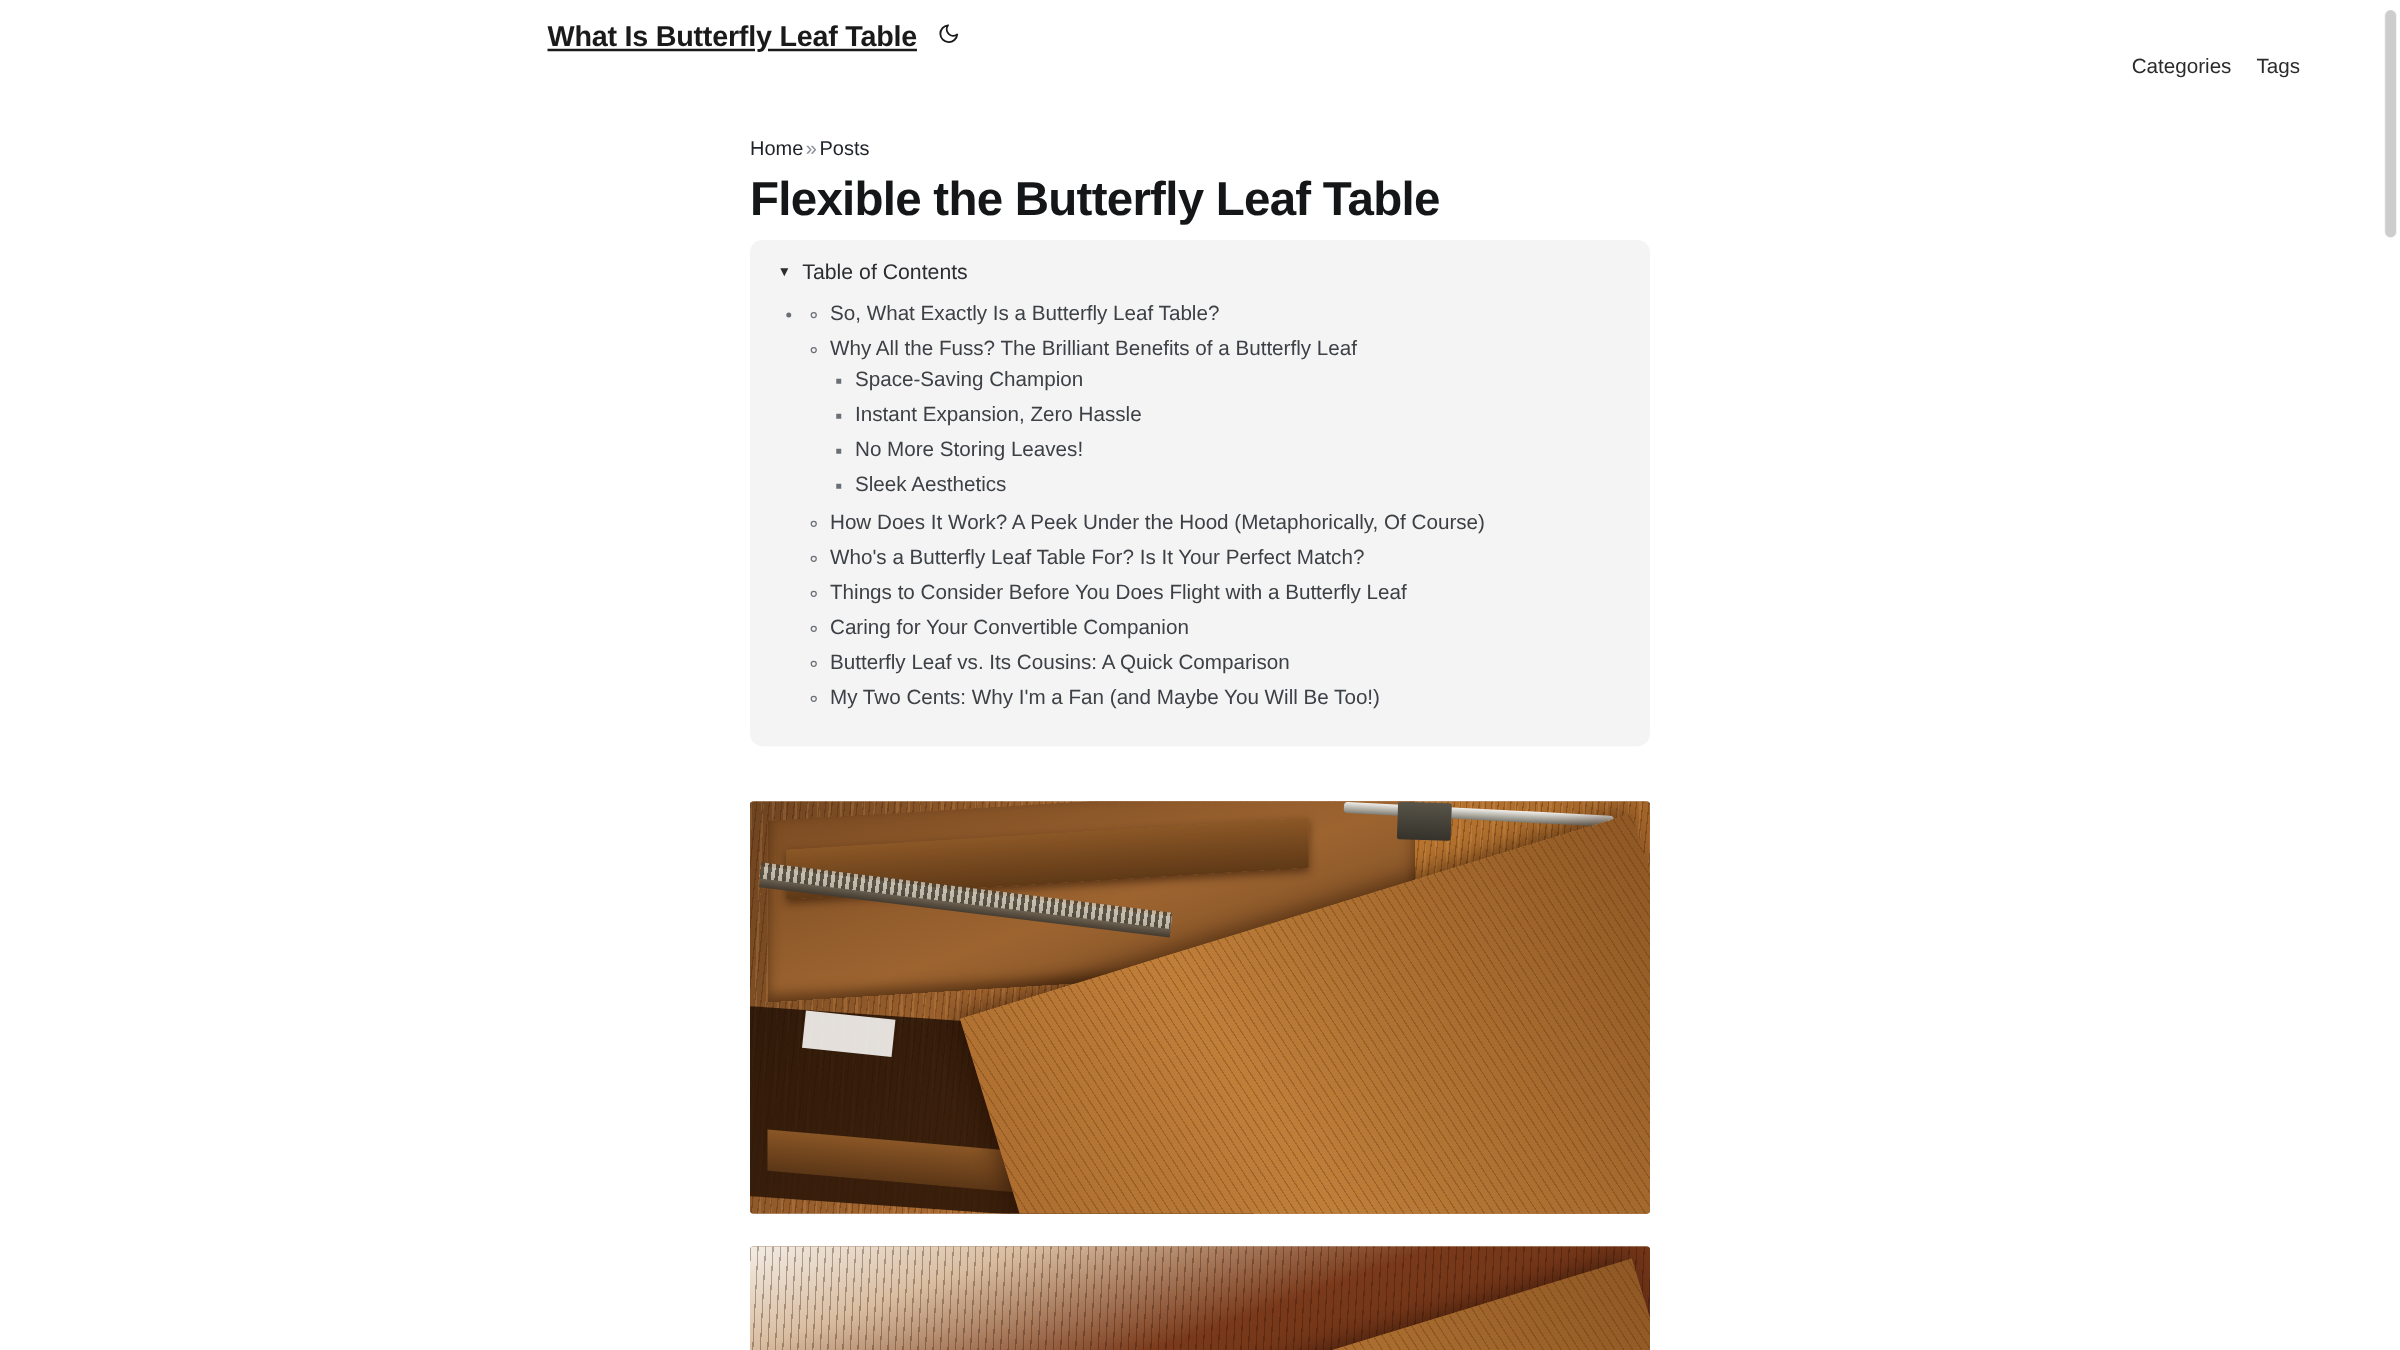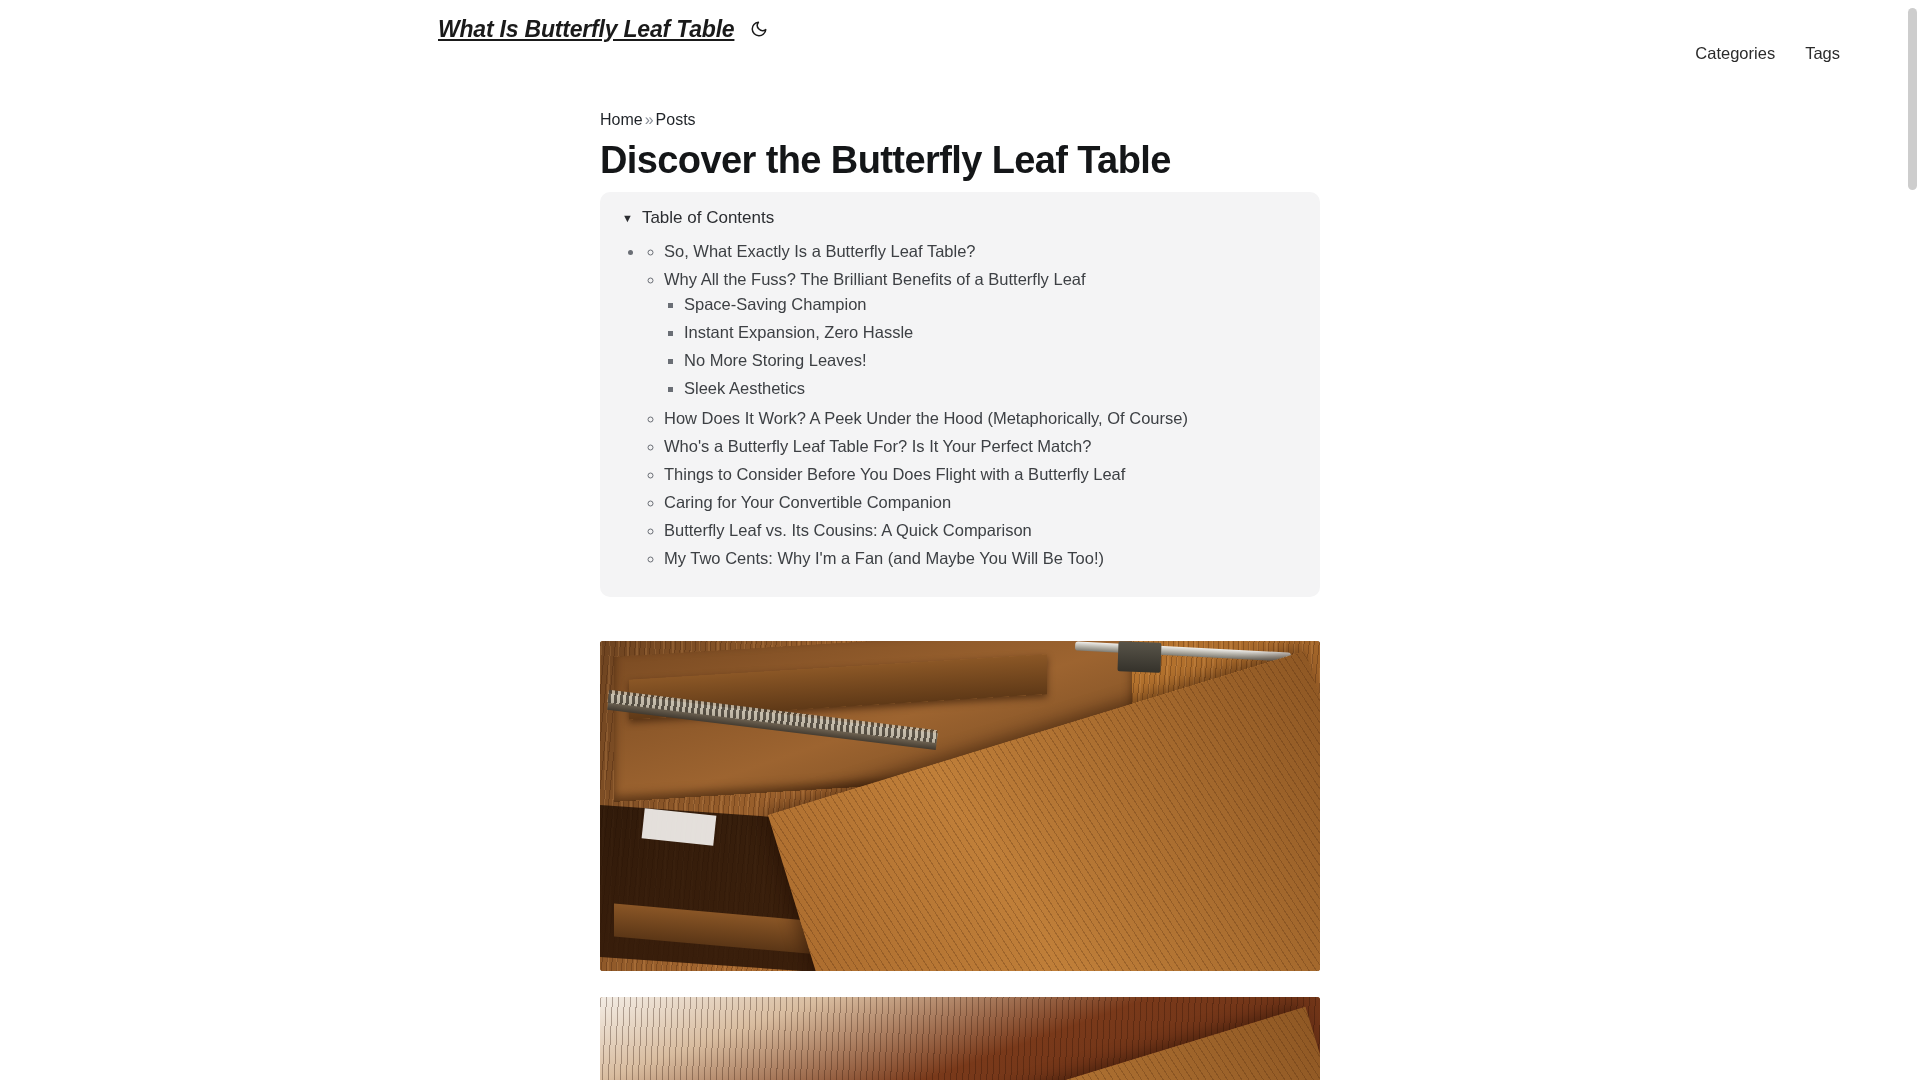--- a/index.html
+++ b/index.html
@@ -18,43 +18,41 @@
   
   .site-header {
     height: 58px;
     display: flex;
     align-items: center;
     padding: 0 28px 0 0;
     position: relative;
   }
   .brand-wrap {
     display: flex;
-    align-items: center;
     gap: 14px;
     margin-left: 438px;
-    font-style: italic;
   }
   .site-title {
     font-size: 23px;
     font-weight: bold;
     letter-spacing: -0.2px;
     color: #1a1a1a;
     white-space: nowrap;
   }
   .moon-btn {
     width: 22px; height: 22px;
     display: flex; align-items: center; justify-content: center;
     cursor: pointer;
     color: #1a1a1a;
   }
   .nav-links {
     margin-left: auto;
     display: flex;
     align-items: center;
-    gap: 30px;
+    gap: 20px;
     padding-right: 52px;
     margin-top: 48px;
   }
   .nav-link {
     font-size: 16.5px;
     color: #2b2b2b;
     text-decoration: none;
     white-space: nowrap;
     cursor: pointer;
   }
@@ -292,21 +290,21 @@
     <a class="nav-link" href="#">Tags</a>
   </nav>
 </header>
 
 <main class="page">
 
   <div class="breadcrumb">
     <a href="#">Home</a><span class="sep">»</span><a href="#">Posts</a>
   </div>
 
-  <h1 class="post-title">Discover the Butterfly Leaf Table</h1>
+  <h1 class="post-title">Flexible the Butterfly Leaf Table</h1>
 
 
   <details class="toc" open="">
     <summary class="toc-summary">
       <span class="toc-marker">▼</span>
       <span>Table of Contents</span>
     </summary>
     <ul>
       <li>
         <ul>

